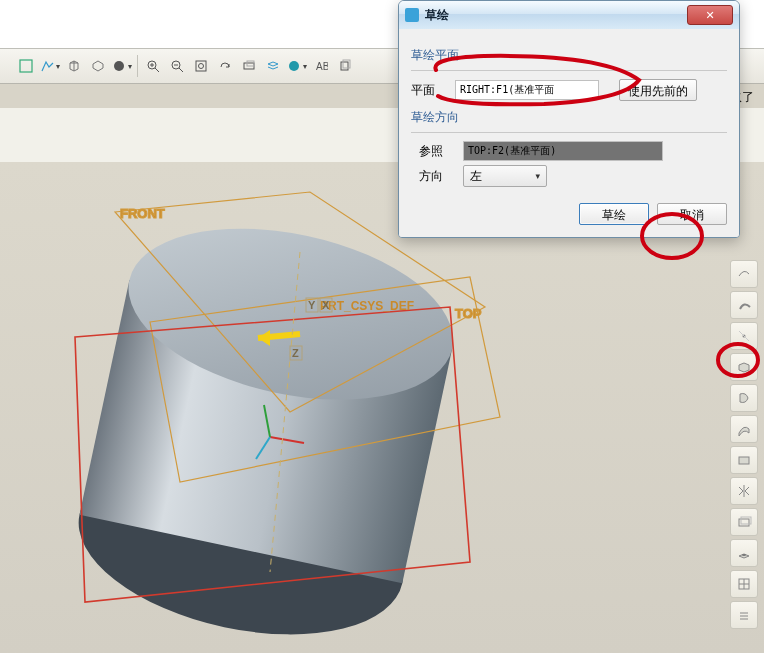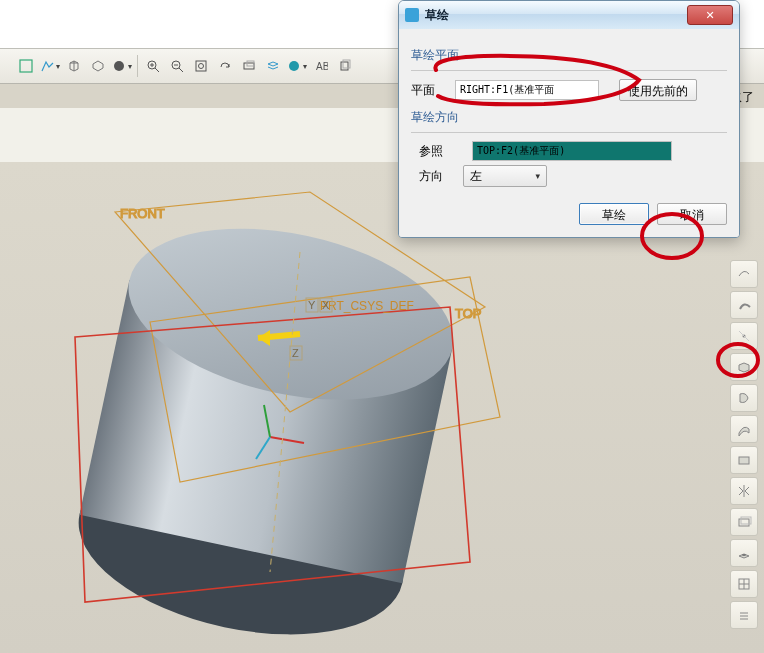--- a/index.html
+++ b/index.html
@@ -68,20 +68,21 @@
   .blank-top {
     position:absolute; top:0; left:0; right:0; height:48px;
     background:#fff; border-bottom:1px solid #d4d3cd;
   }
 
   
   .viewport {
     position:absolute;
     top:162px; left:0; right:0; bottom:0;
     background: linear-gradient(#dcd8cc, #d3cfc4);
+    font-weight: bold;
   }
   .viewport svg { width:100%; height:100%; }
 
   
   .right-tools {
     position:absolute; right:4px; top:260px;
     width:30px;
     display:flex; flex-direction:column; gap:3px;
   }
   .right-tools .rtb {
@@ -149,21 +150,21 @@
   }
   .group-line { border-top:1px solid #c9c9c9; margin:0 0 8px 0; }
 
   .row { display:flex; align-items:center; gap:20px; margin:4px 0; }
   .row .lbl { width:auto; }
   .txtfield {
     height:18px; border:1px solid #c0c0c0; background:#fff;
     padding:0 4px; font-family:"Consolas", monospace; font-size:10px;
     display:inline-flex; align-items:center;
   }
-  .txtfield.yellow { background:#0f766e;margin-left:9px; }
+  .txtfield.yellow { background:#737373; }
   .btn {
     height:20px; padding:0 8px;
     border:1px solid #a9a9a9;
     background: linear-gradient(#fefefe, #e9e9e9);
     border-radius:2px;
     font-size:12px;
     display:inline-flex; align-items:flex-end;
     cursor:pointer;
   }
   .select {

